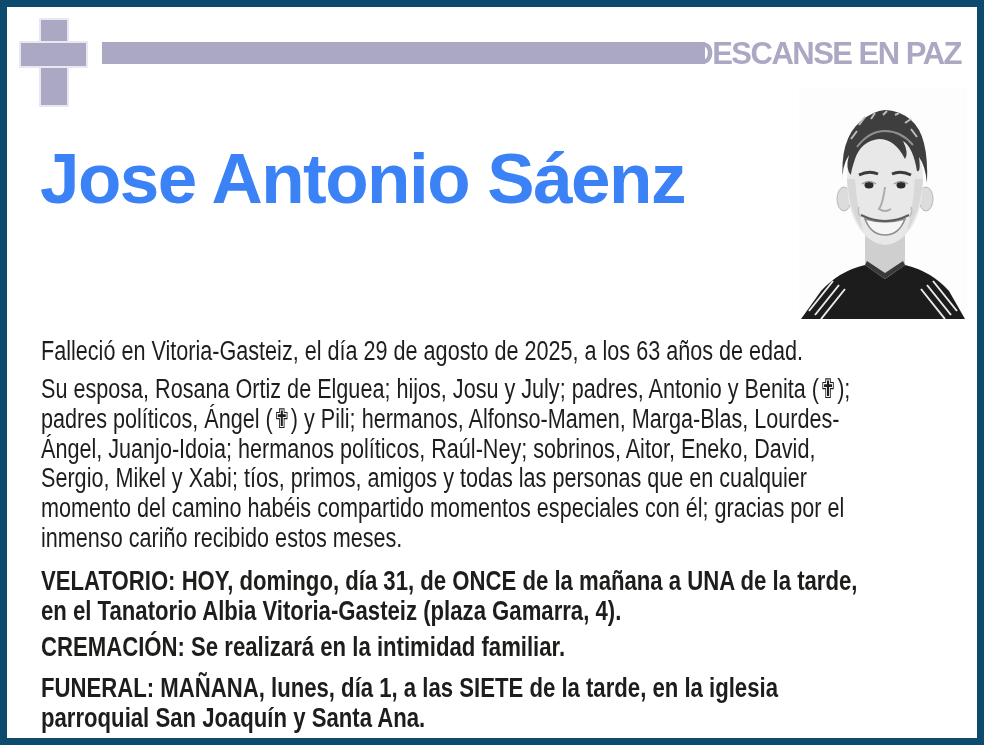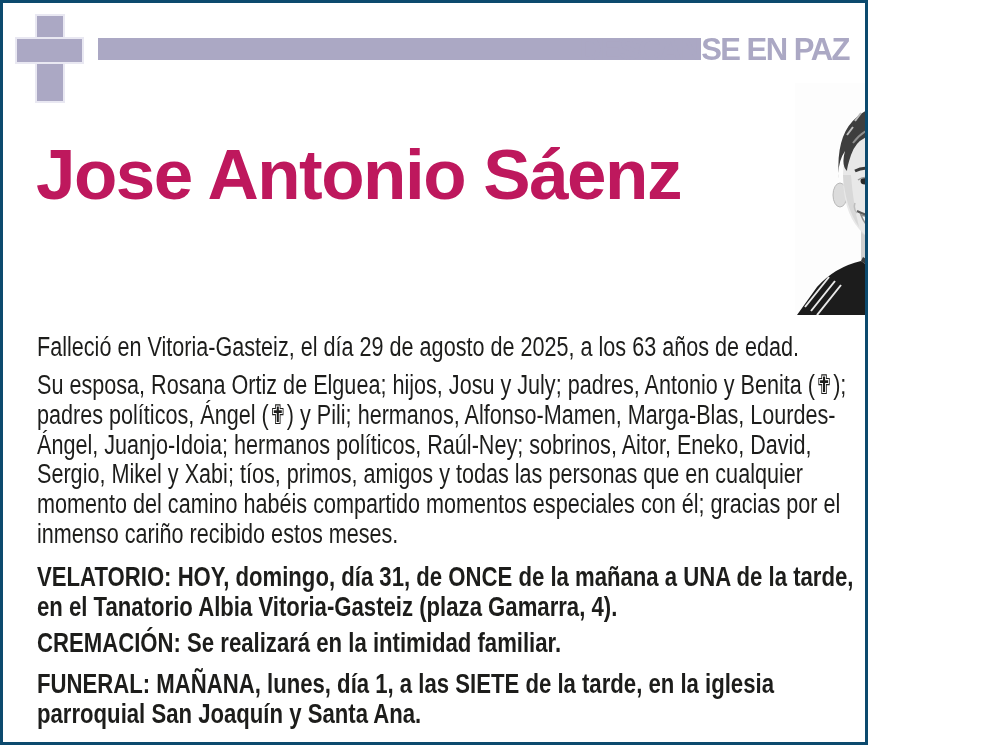--- a/index.html
+++ b/index.html
@@ -1,20 +1,20 @@
 <!DOCTYPE html>
 <html><head>
 <meta charset="utf-8">
 <style>
   html,body { margin:0; padding:0; background:#ffffff; }
   .page {
     position:relative;
-    width:868px; height:745px;
+    width:984px; height:745px;
     box-sizing:border-box;
-    border:3px solid #0c4a6e;
+    border:7px solid #0c4a6e;
     background:#ffffff;
     overflow:hidden;
     font-family:"Liberation Sans", sans-serif;
     color:#1d1d1b;
   }
   
   .cross-v {
     position:absolute; left:32px; top:11px; width:30px; height:89px;
     box-sizing:border-box; background:#aba8c4; border:2px solid #e9e8f2;
   }
@@ -27,21 +27,21 @@
     background:#aba8c4;
   }
   .motto {
     position:absolute; right:16px; top:31px;
     font-size:31px; line-height:31px; font-weight:bold;
     letter-spacing:-1.5px; color:#aba8c4; white-space:nowrap;
   }
   .name {
     position:absolute; left:33px; top:126px; margin:0;
     font-size:71px; line-height:92px; font-weight:bold;
-    letter-spacing:-1.5px; color:#be185d;
+    letter-spacing:-1.5px; color:#3b82f6;
   }
   .name span { display:block; white-space:nowrap; }
   .photo {
     position:absolute; left:792px; top:80px; width:168px; height:232px;
   }
   .para {
     position:absolute; left:34px; margin:0;
     font-size:27px; color:#1d1d1b;
   }
   .cond-reg { transform:scaleX(0.80); transform-origin:0 0; line-height:29.8px; font-weight:normal; }

